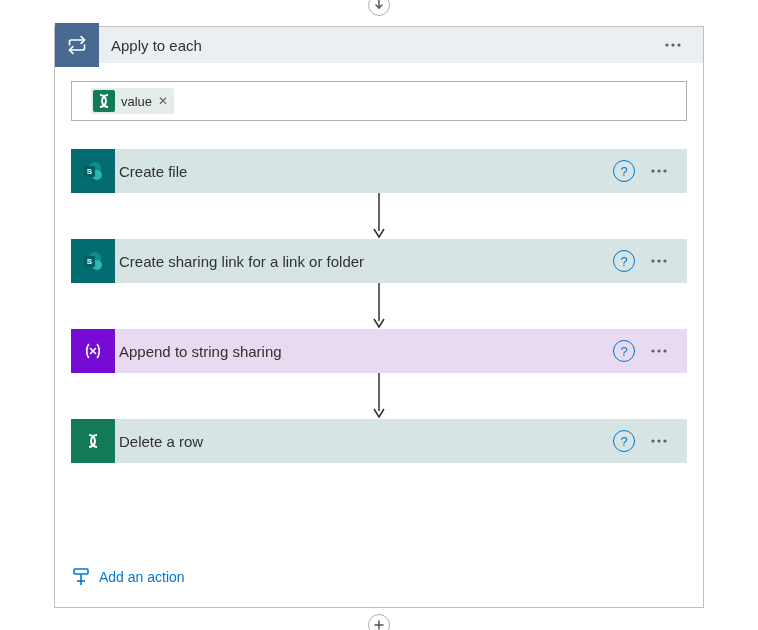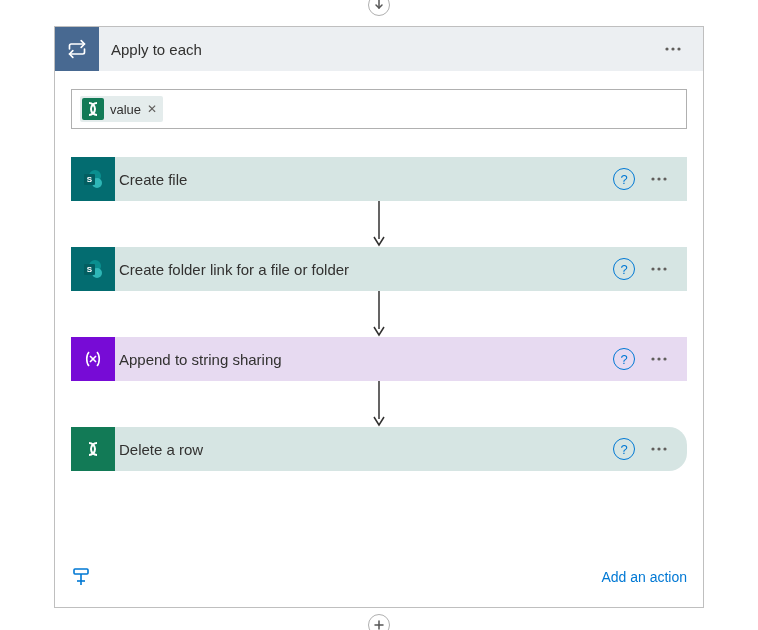--- a/index.html
+++ b/index.html
@@ -34,21 +34,21 @@
       left: 54px;
       right: 54px;
       top: 26px;
       bottom: 22px;
       border: 1px solid #bfbfbf;
       background: #fff;
       display: flex;
       flex-direction: column;
     }
     .card-header {
-      height: 44px;
+      height: 36px;
       background: #eceff2;
       display: flex;
       align-items: center;
       padding-right: 12px;
     }
     .header-icon {
       width: 44px;
       height: 44px;
       background: #486991;
       display: flex;
@@ -91,20 +91,21 @@
       align-items: center;
     }
     .token {
       display: inline-flex;
       align-items: center;
       gap: 6px;
       background: #e4ecec;
       border-radius: 2px;
       padding: 2px 6px 2px 2px;
       font-size: 13px;
+      margin-left: 11px;
     }
     .token-icon {
       width: 22px;
       height: 22px;
       background: #127a56;
       border-radius: 2px;
       display: flex;
       align-items: center;
       justify-content: center;
       color: #fff;
@@ -118,21 +119,21 @@
     }
     .step {
       height: 44px;
       display: flex;
       align-items: center;
       padding-right: 10px;
       border-left: none;
     }
     .step-sp { background: #d6e5e3; }
     .step-var { background: #e7daf1; }
-    .step-dv  { background: #d6e5e3; border-radius: 18px; }
+    .step-dv  { background: #d6e5e3; }
     .step-icon {
       width: 44px;
       height: 44px;
       display: flex;
       align-items: center;
       justify-content: center;
       color: #fff;
     }
     .step-icon.sp { background: #036c70; }
     .step-icon.var{ background: #770bd6; }
@@ -158,21 +159,21 @@
     .arrow-conn {
       align-self: center;
       height: 46px;
       display: flex;
       align-items: flex-end;
       justify-content: center;
     }
     .add-action {
       display: flex;
       align-items: center;
-      justify-content: space-between;
+      justify-content: flex-start;
       gap: 8px;
       color: #0078d4;
       margin-top: auto;
       padding: 10px 0 6px;
       cursor: pointer;
       font-size: 14px;
     }
     .add-action svg { display: block; }
     .sp-glyph { position: relative; width: 20px; height: 20px; }
     .sp-glyph .c1, .sp-glyph .c2 { position: absolute; border-radius: 50%; }
@@ -254,21 +255,21 @@
       </div>
 
       <div class="step step-sp">
         <div class="step-icon sp">
           <div class="sp-glyph">
               <span class="c1"></span>
               <span class="c2"></span>
               <span class="sq">S</span>
             </div>
         </div>
-        <div class="step-title">Create folder link for a file or folder</div>
+        <div class="step-title">Create sharing link for a link or folder</div>
         <div class="step-help">?</div>
         <div class="menu-btn">
           <svg width="16" height="4" viewBox="0 0 16 4" fill="currentColor">
               <circle cx="2" cy="2" r="1.6"></circle>
               <circle cx="8" cy="2" r="1.6"></circle>
               <circle cx="14" cy="2" r="1.6"></circle>
             </svg>
         </div>
       </div>
 

